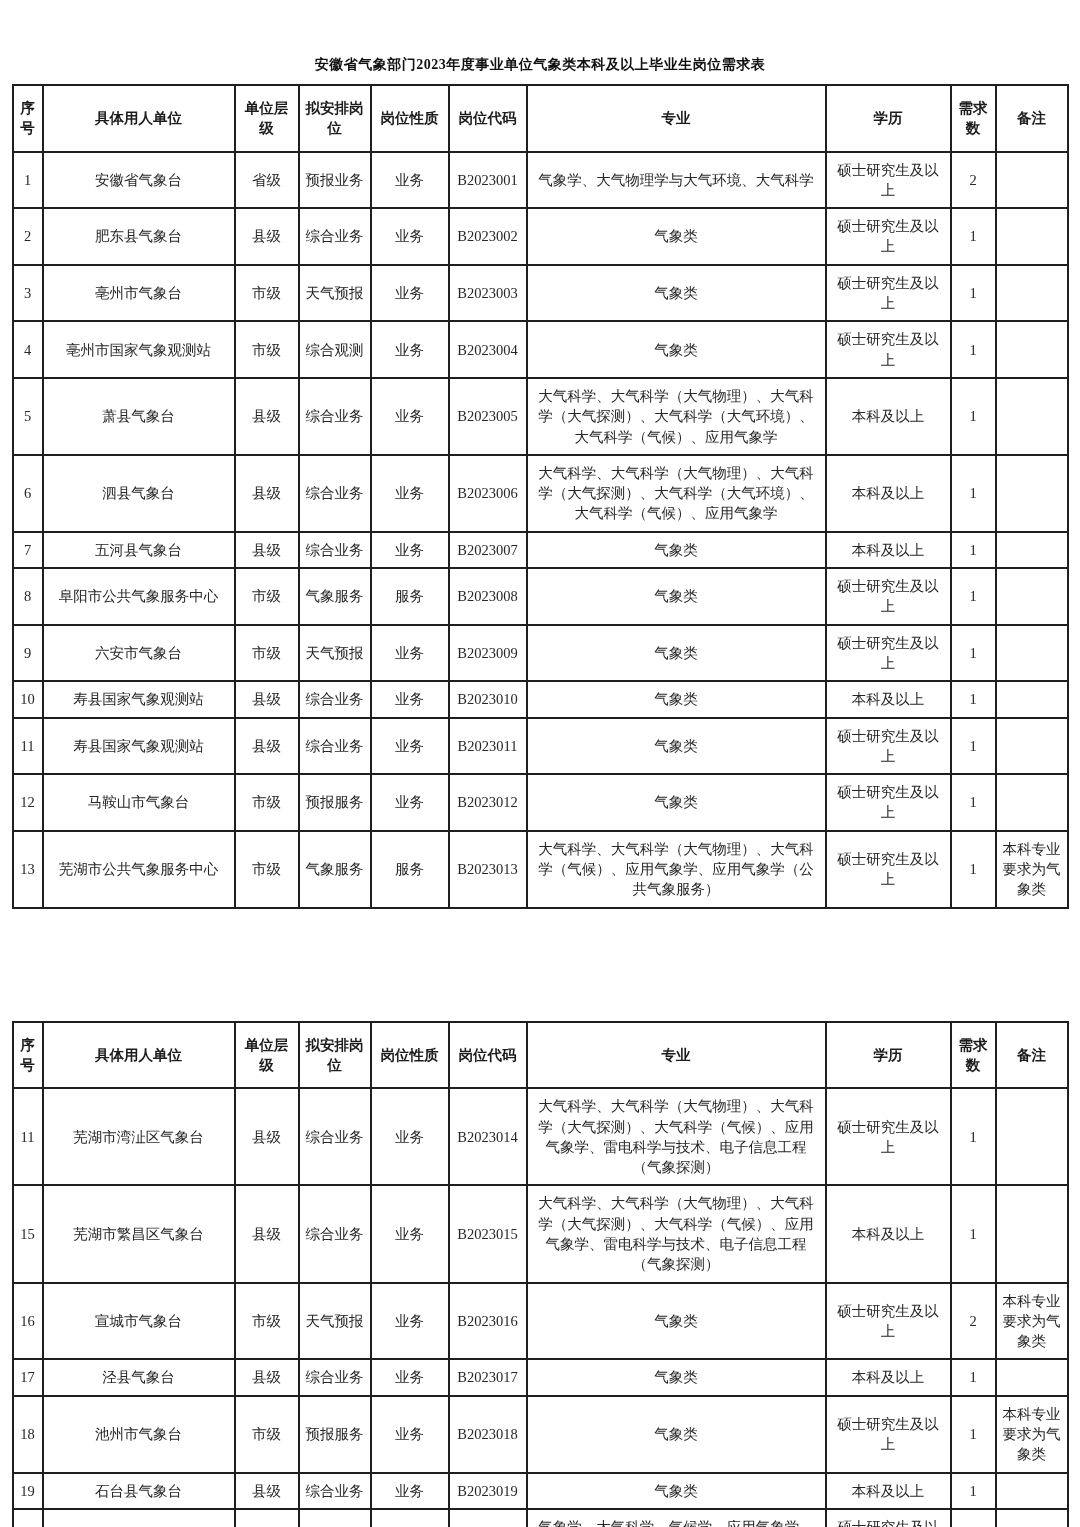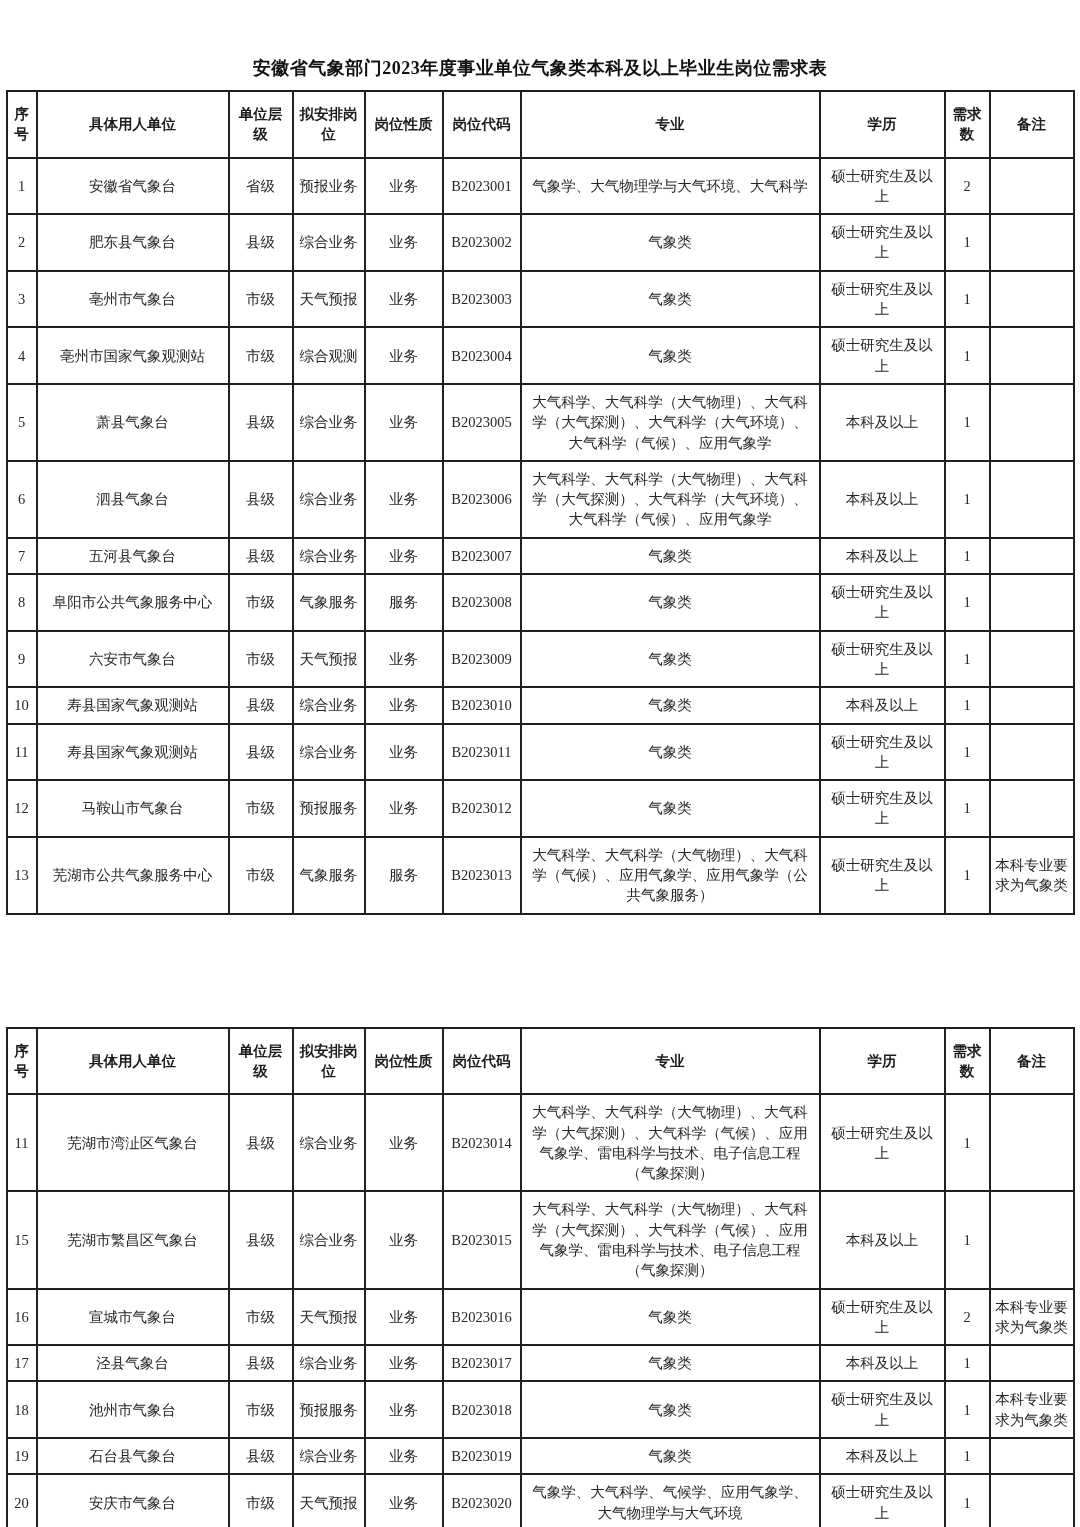--- a/index.html
+++ b/index.html
@@ -10,21 +10,21 @@
     color: #262626;
   }
   body {
     height: 1527px;
     overflow: hidden;
     position: relative;
   }
   .page-title {
     margin-top: 56px;
     text-align: center;
-    font-size: 18px;
+    font-size: 14px;
     font-weight: bold;
     color: #111111;
     letter-spacing: 0.5px;
   }
   table.jobs {
     width: 1022px;
     margin: 10px auto 0 auto;
     border-collapse: collapse;
     table-layout: fixed;
   }
@@ -49,21 +49,21 @@
   
   .c0 { width: 30px; }
   .c1 { width: 192px; }
   .c2 { width: 64px; }
   .c3 { width: 72px; border-radius: 20px; }
   .c4 { width: 78px; }
   .c5 { width: 78px; }
   .c6 { width: 299px; }
   .c7 { width: 125px; margin-top: 8px; }
   .c8 { width: 45px; }
-  .c9 { width: 84px; }
+  .c9 { width: 72px; }
 </style>
 </head>
 <body>
 
 <h1 class="page-title">安徽省气象部门2023年度事业单位气象类本科及以上毕业生岗位需求表</h1>
 
 <table class="jobs">
   <colgroup>
     <col class="c0">
       <col class="c1">

